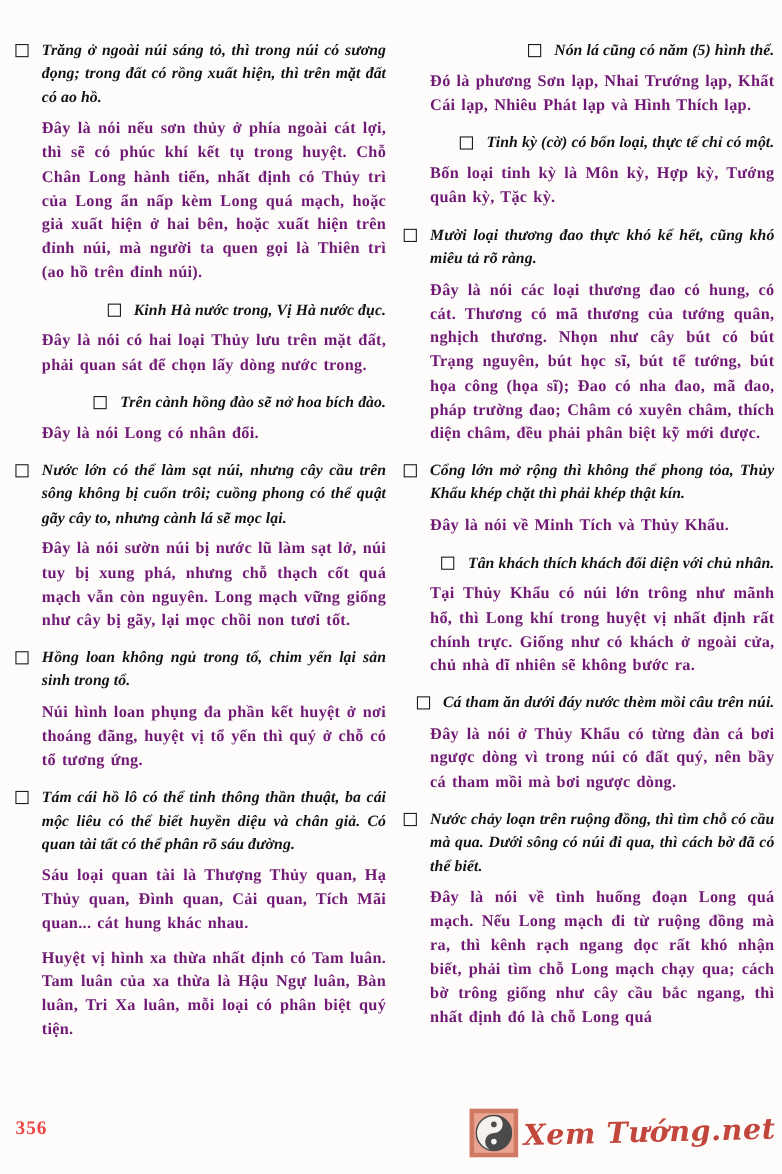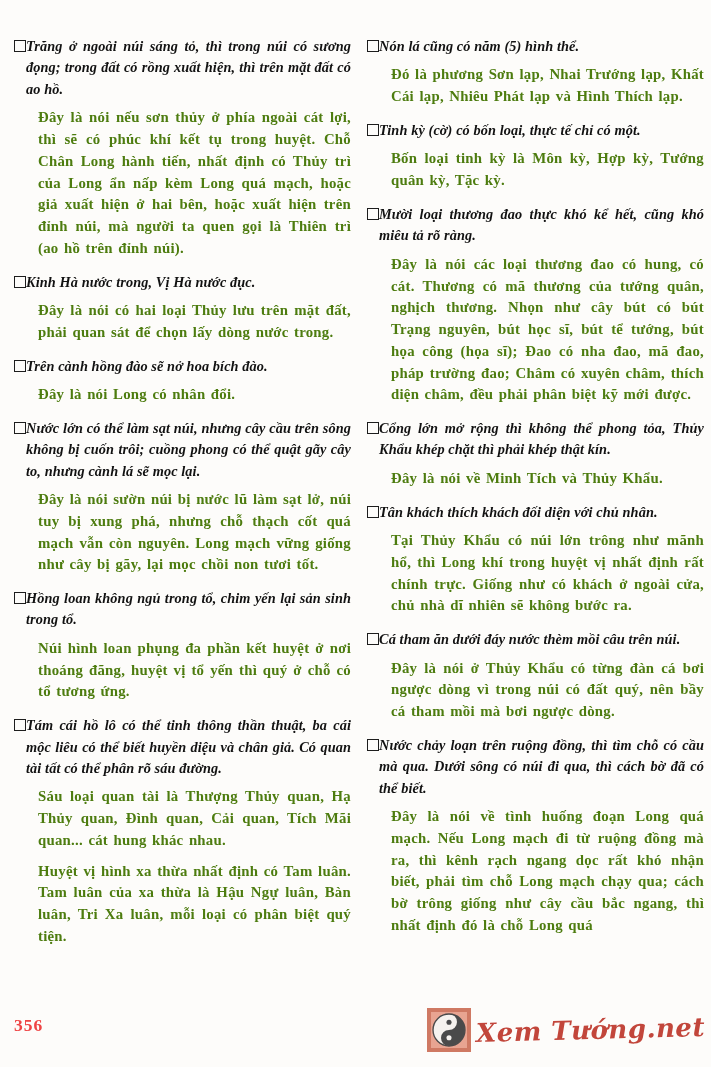--- a/index.html
+++ b/index.html
@@ -30,20 +30,22 @@
   .col {
     width: 337px;
     flex: none;
   }
   .entry {
     margin-bottom: 12px;
   }
   .entry-head {
     display: flex;
     align-items: flex-start;
+    gap: 12px;
+    justify-content: flex-end;
   }
   .bullet {
     flex: none;
     width: 10px;
     height: 10px;
     border: 1.7px solid #1d1d1d;
     margin-top: 4px;
     background: transparent;
   }
   .heading {
@@ -57,21 +59,21 @@
     color: #121212;
   }
   .body {
     margin: 7px 0 0 24px;
     font-size: 14.8px;
     line-height: 1.47;
     text-align: justify;
     letter-spacing: 0.25px;
     word-spacing: 1.5px;
     font-weight: 600;
-    color: #4d7c0f;
+    color: #701a75;
   }
   .body + .body { margin-top: 9px; }
 
   .page-number {
     position: absolute;
     left: 14px;
     top: 1015px;
     font-size: 17.5px;
     font-weight: 600;
     letter-spacing: 1px;

